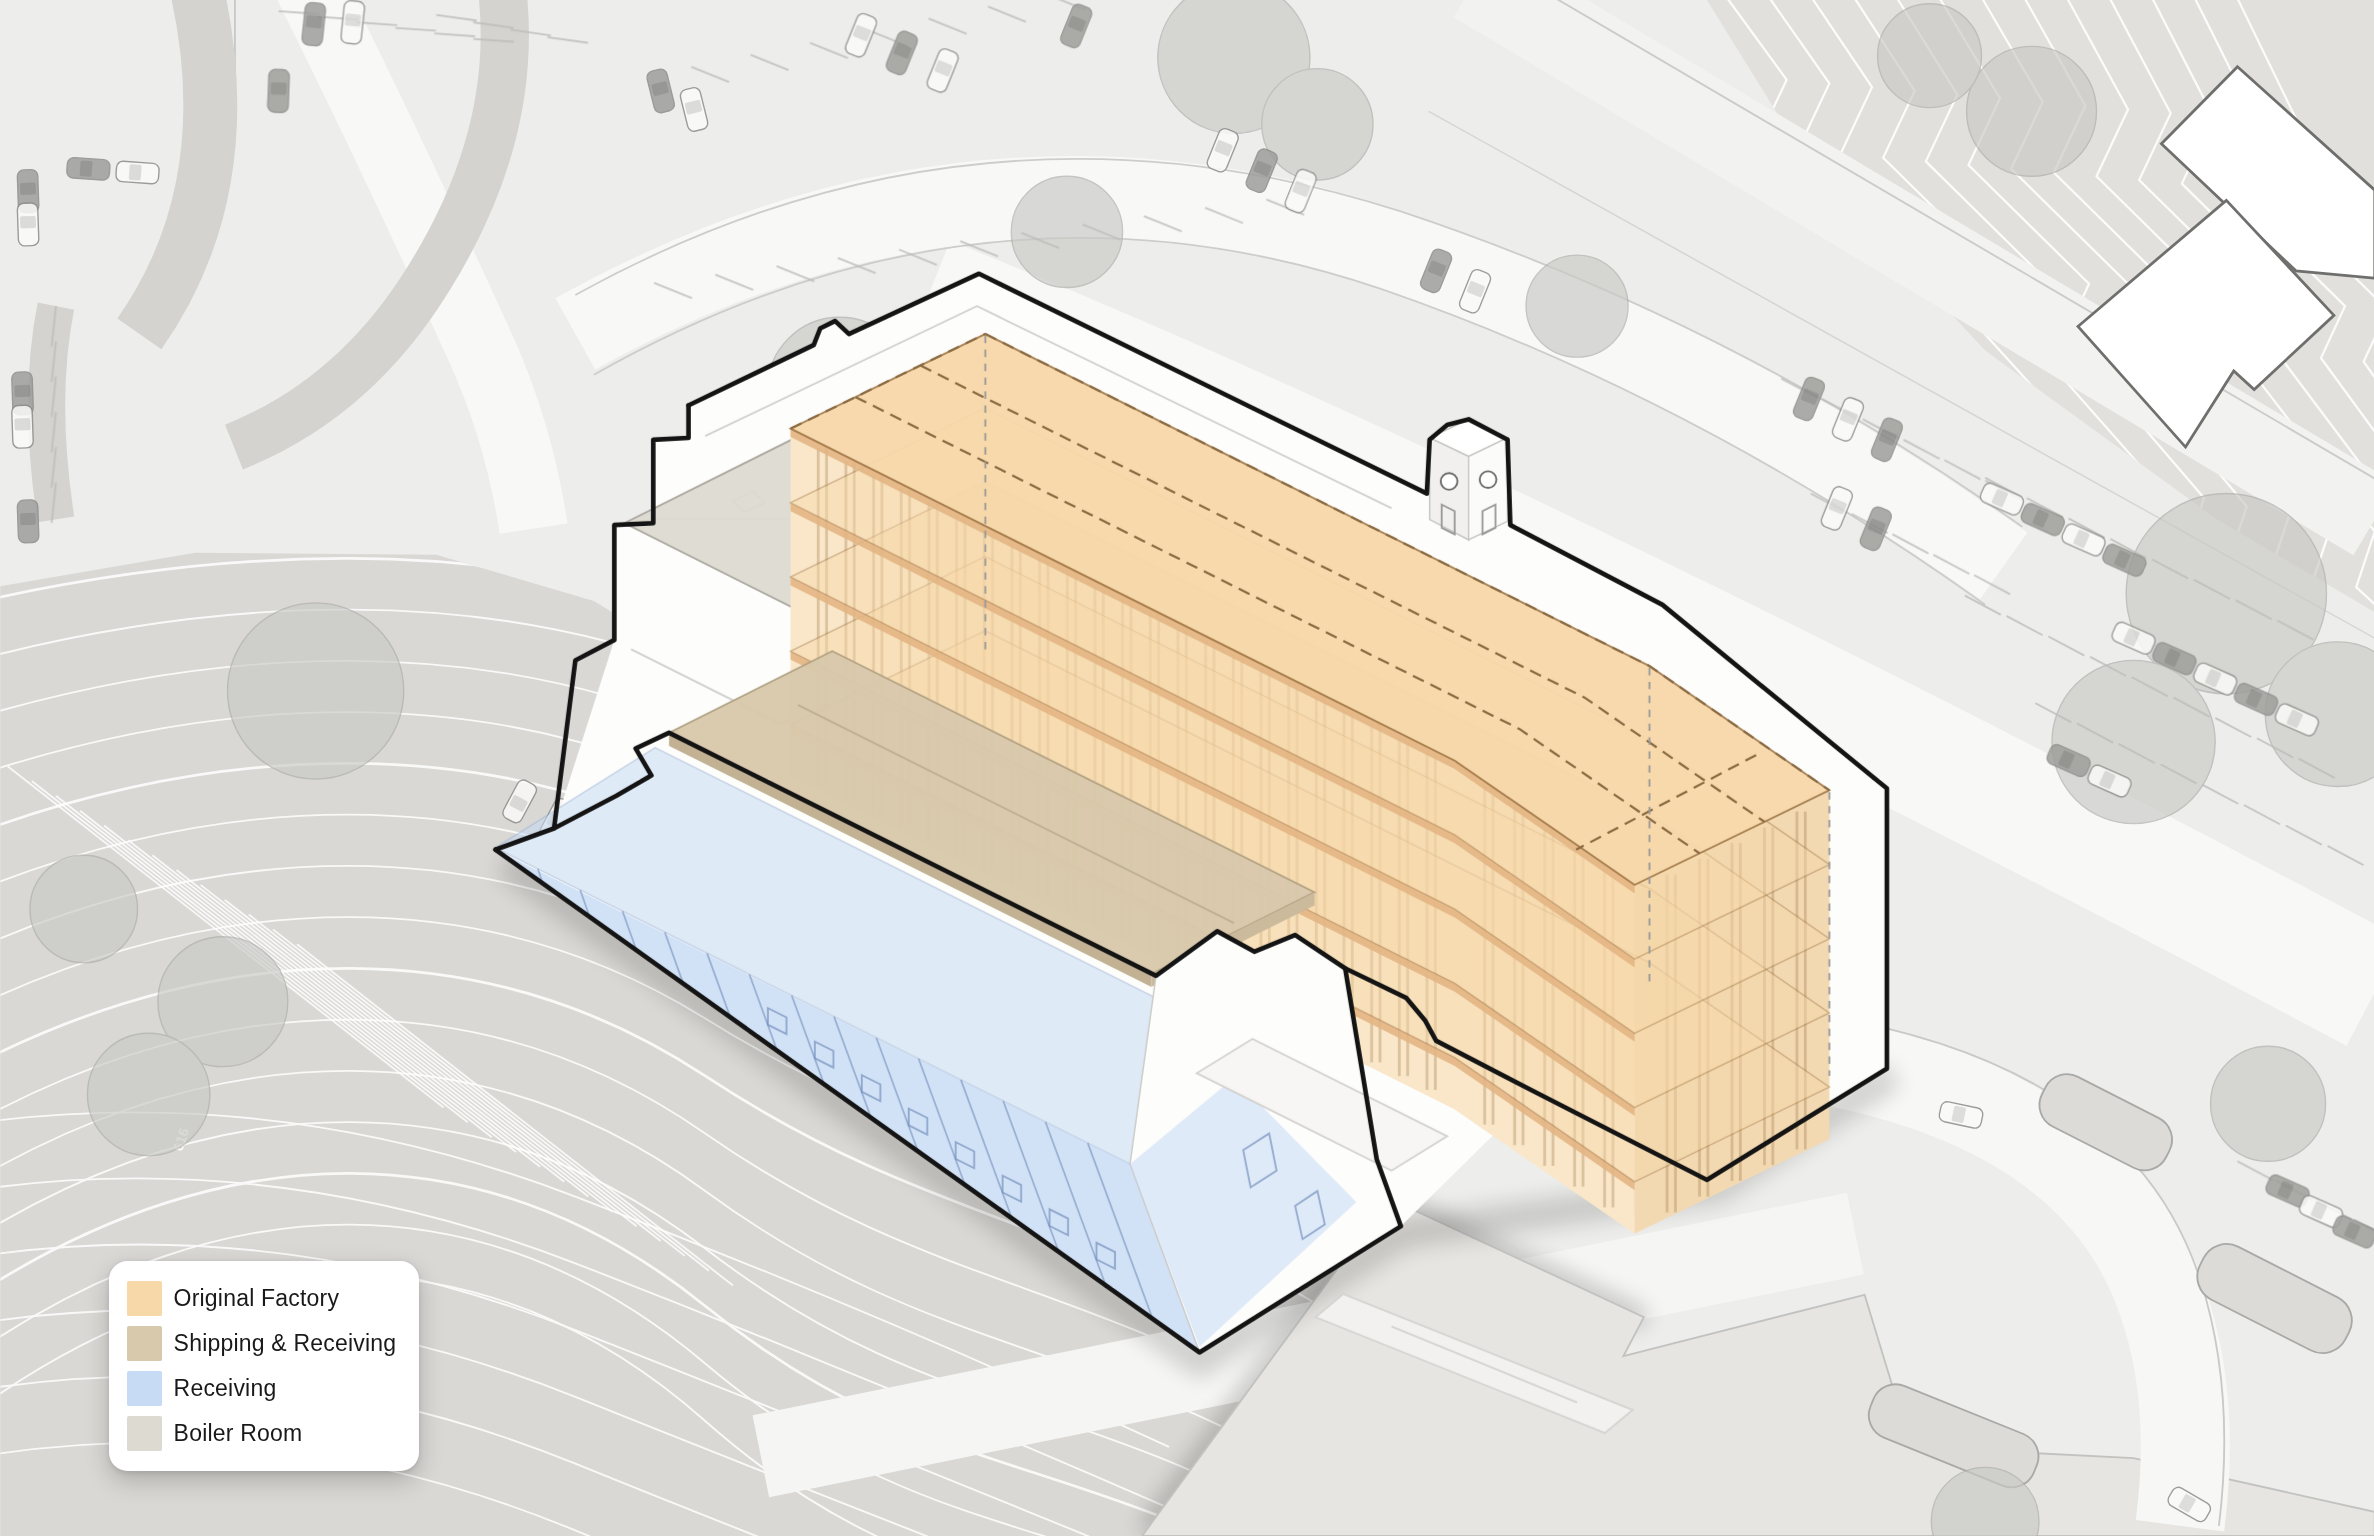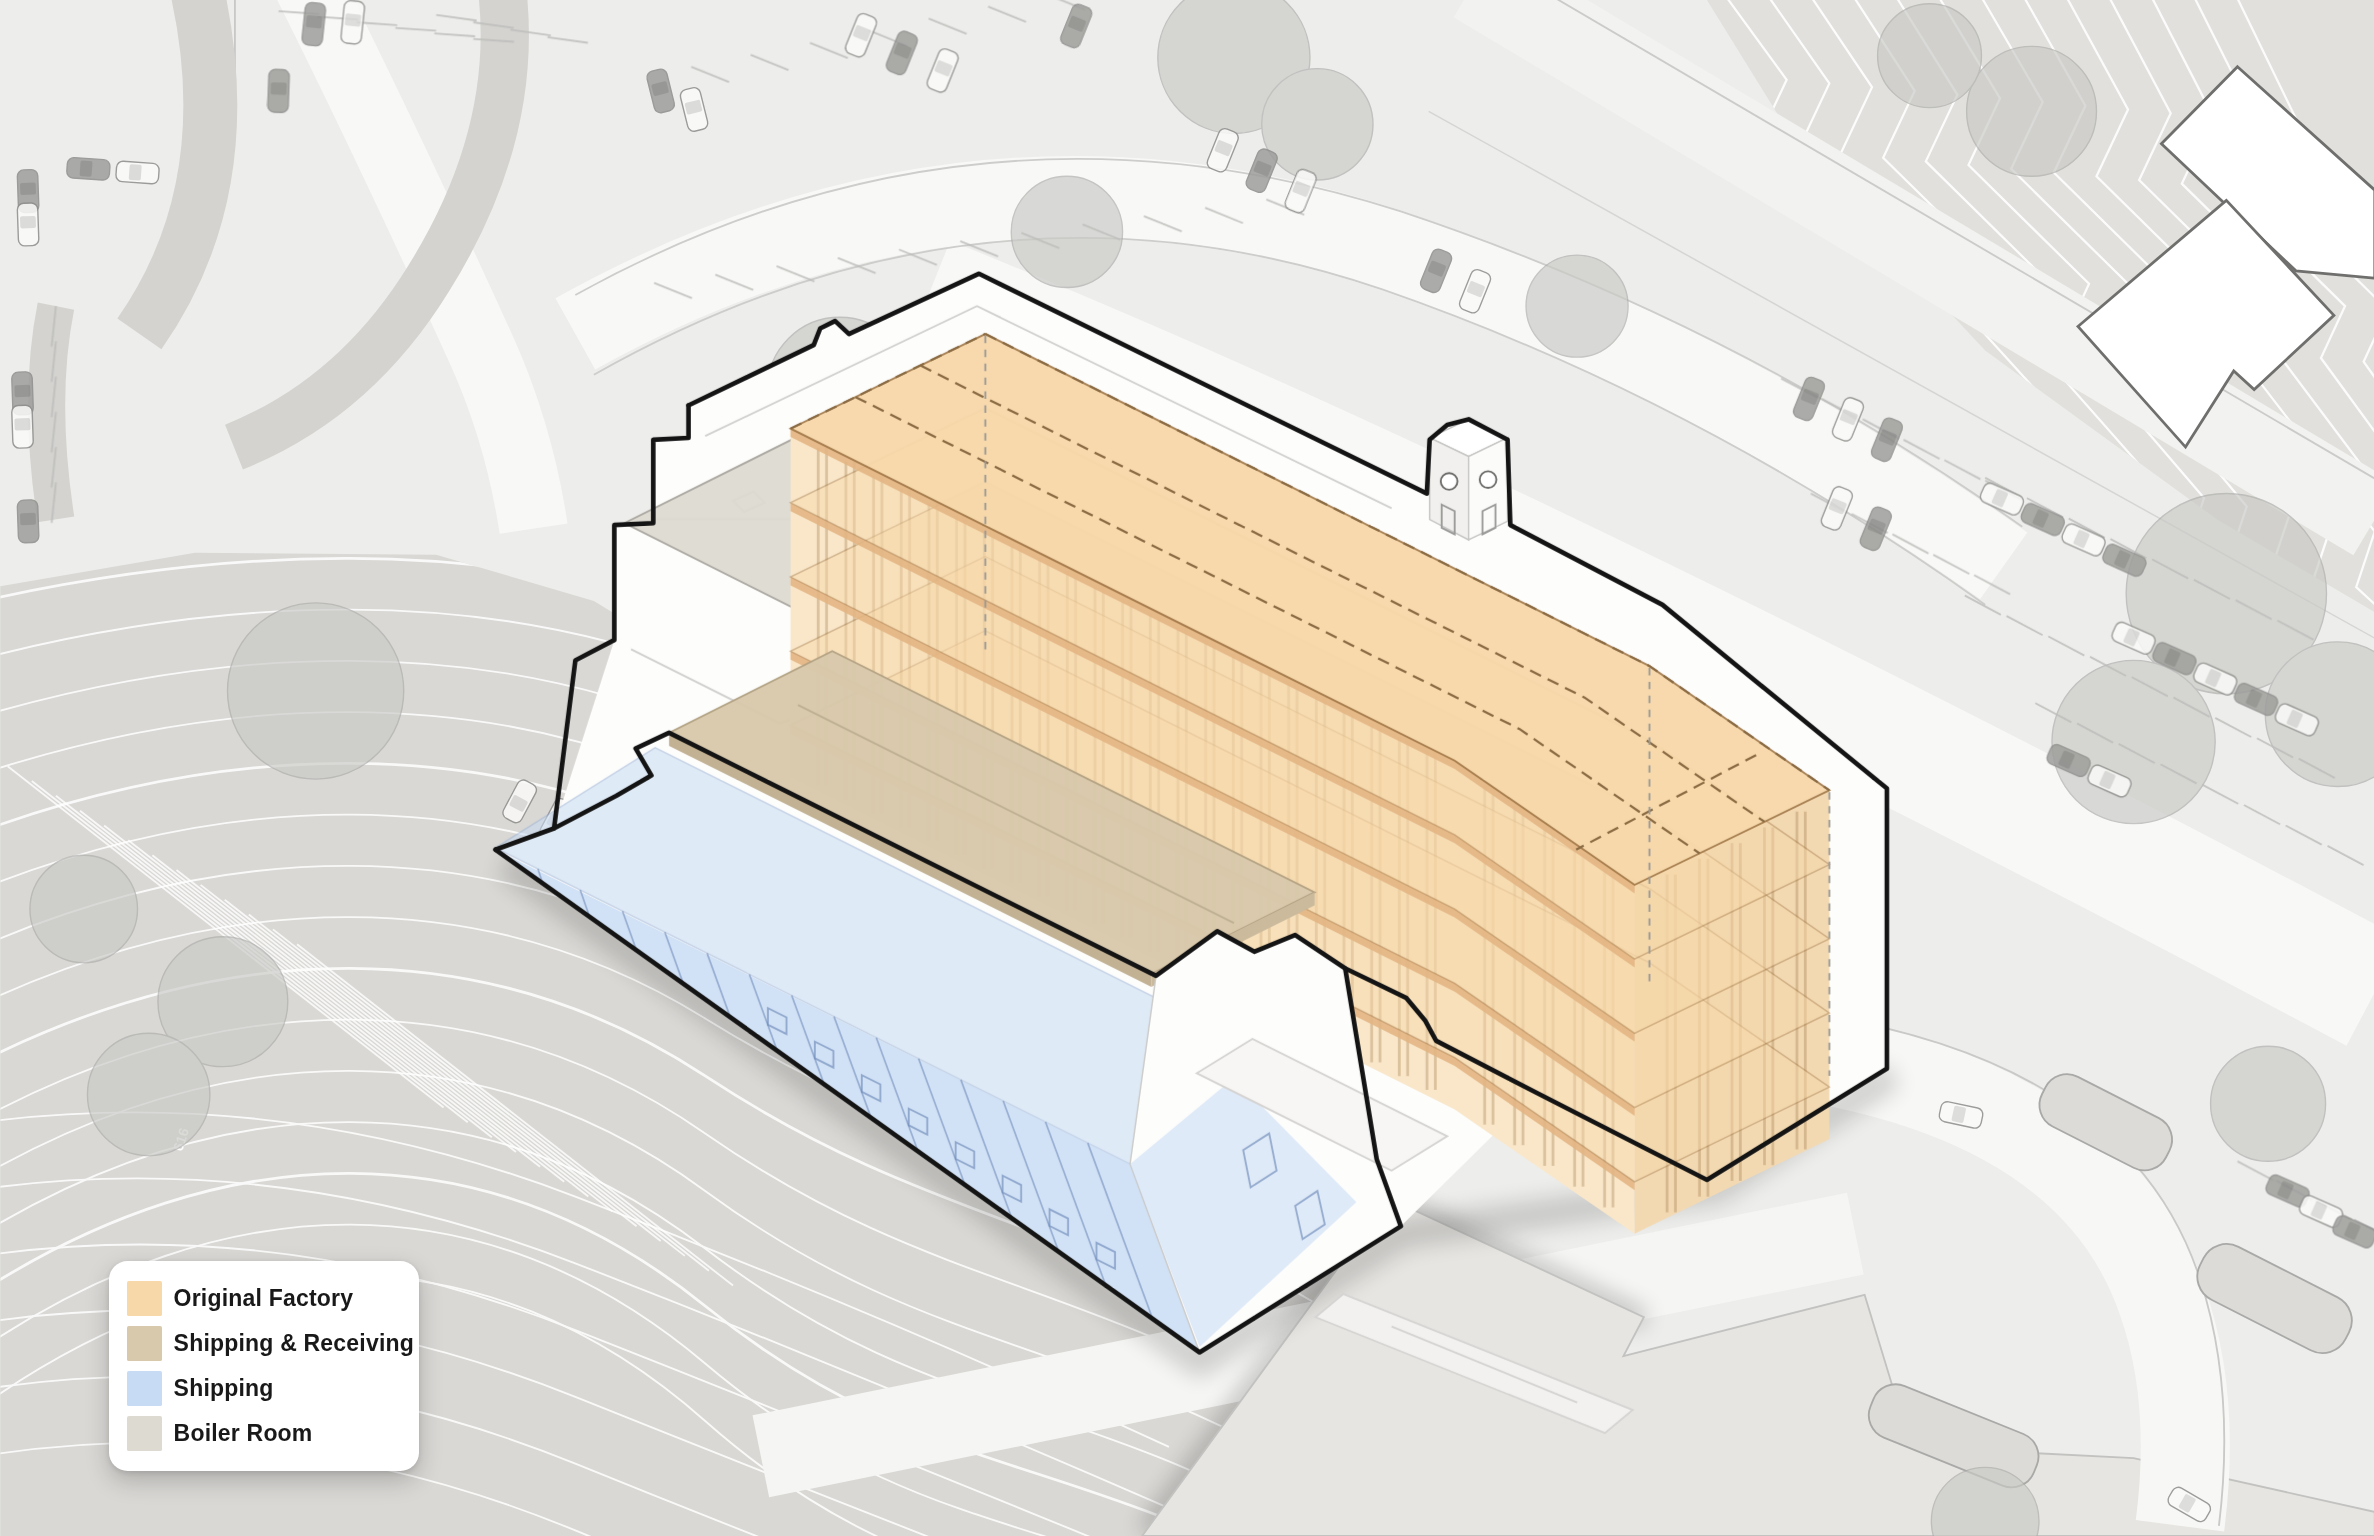--- a/index.html
+++ b/index.html
@@ -7,21 +7,21 @@
          font-family:"Liberation Sans",sans-serif;background:#EDEDEB;}
   #siteplan{position:absolute;left:0;top:0;}
   
   #legend{position:absolute;left:109px;top:1261px;width:310px;height:210px;
           background:#ffffff;border-radius:18.6px;
           box-shadow:0 9.3px 24px rgba(0,0,0,.20), 0 1.9px 5.6px rgba(0,0,0,.10);
           display:flex;flex-direction:column;justify-content:center;gap:10.2px;
           padding:0;box-sizing:border-box;}
   .legend-row{display:flex;align-items:center;gap:12px;margin-left:17.6px;height:35px;}
   .legend-row svg{flex:0 0 auto;display:block;}
-  .legend-label{font-size:23px;font-weight:700;color:#191919;letter-spacing:0.2px;
+  .legend-label{font-size:23px;font-weight:400;color:#191919;letter-spacing:0.2px;
                 white-space:nowrap;}
 </style>
 </head>
 <body>
 
 <div id="stage">
 
 <svg id="siteplan" width="2375" height="1536" viewBox="0 0 2560 1656">
   <defs>
     <g id="car">
@@ -647,21 +647,21 @@
   <div class="legend-row">
     <svg width="35" height="35" viewBox="0 0 38 38">
       <rect width="38" height="38" rx="2" fill="#D9C9AC"></rect>
     </svg>
     <span class="legend-label">Shipping &amp; Receiving</span>
   </div>
   <div class="legend-row">
     <svg width="35" height="35" viewBox="0 0 38 38">
       <rect width="38" height="38" rx="2" fill="#C7DBF4"></rect>
     </svg>
-    <span class="legend-label">Shipping</span>
+    <span class="legend-label">Receiving</span>
   </div>
   <div class="legend-row">
     <svg width="35" height="35" viewBox="0 0 38 38">
       <rect width="38" height="38" rx="2" fill="#DDDAD1"></rect>
     </svg>
     <span class="legend-label">Boiler Room</span>
   </div>
 </div>
 
 </div>

